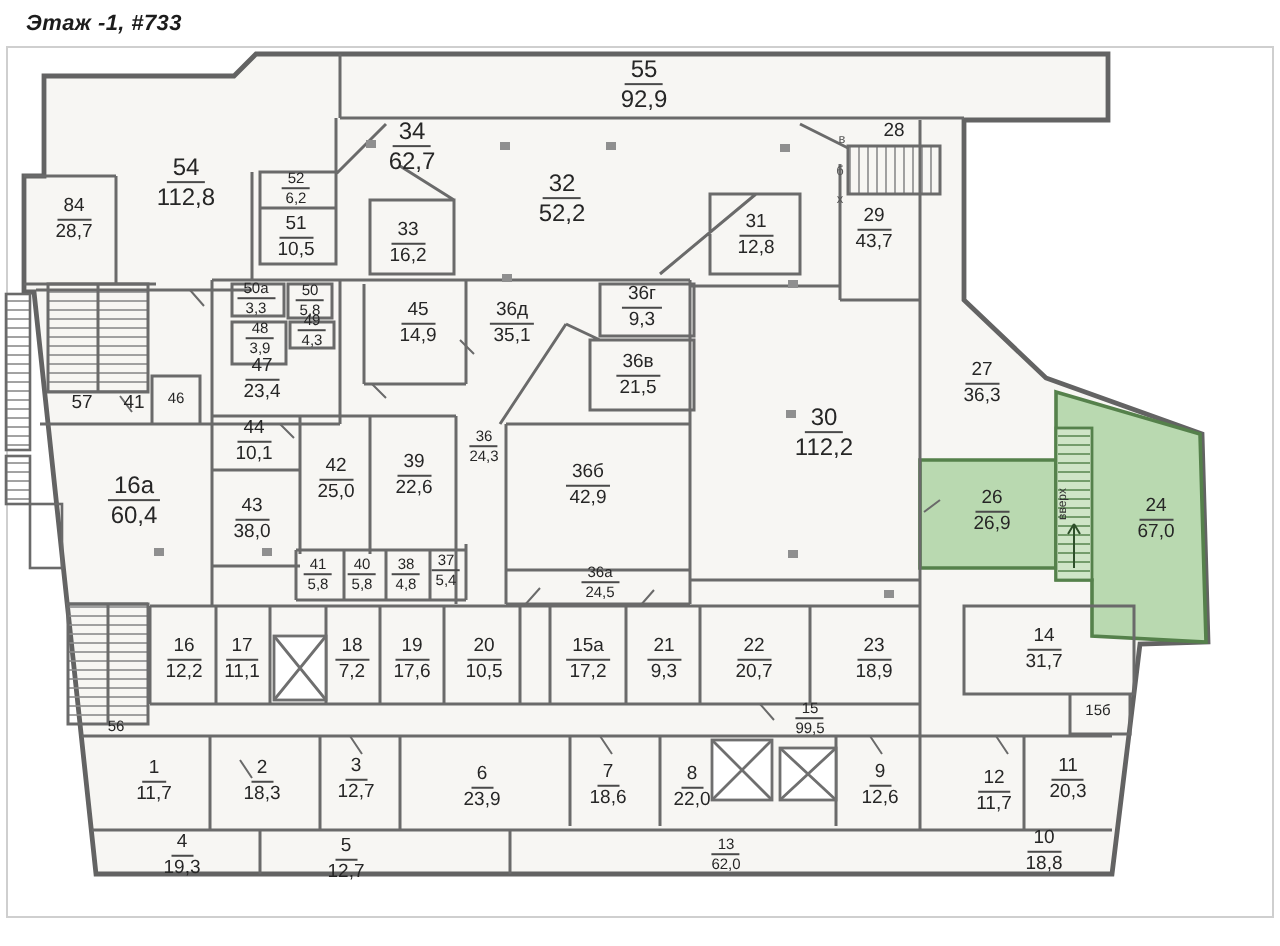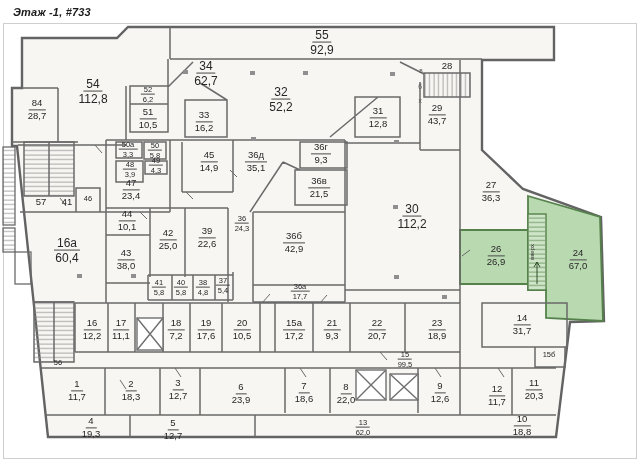--- a/index.html
+++ b/index.html
@@ -270,21 +270,21 @@
 <div class="rl sm" style="left:203px;top:288px">
       <span class="rn">38</span>
       <span class="ra">4,8</span>
     </div>
 <div class="rl sm" style="left:223px;top:286px">
       <span class="rn">37</span>
       <span class="ra">5,4</span>
     </div>
 <div class="rl sm" style="left:300px;top:292px">
       <span class="rn">36а</span>
-      <span class="ra">17,7</span>
+      <span class="ra">24,5</span>
     </div>
 <div class="rl" style="left:92px;top:330px">
       <span class="rn">16</span>
       <span class="ra">12,2</span>
     </div>
 <div class="rl" style="left:121px;top:330px">
       <span class="rn">17</span>
       <span class="ra">11,1</span>
     </div>
 <div class="rl" style="left:176px;top:330px">

